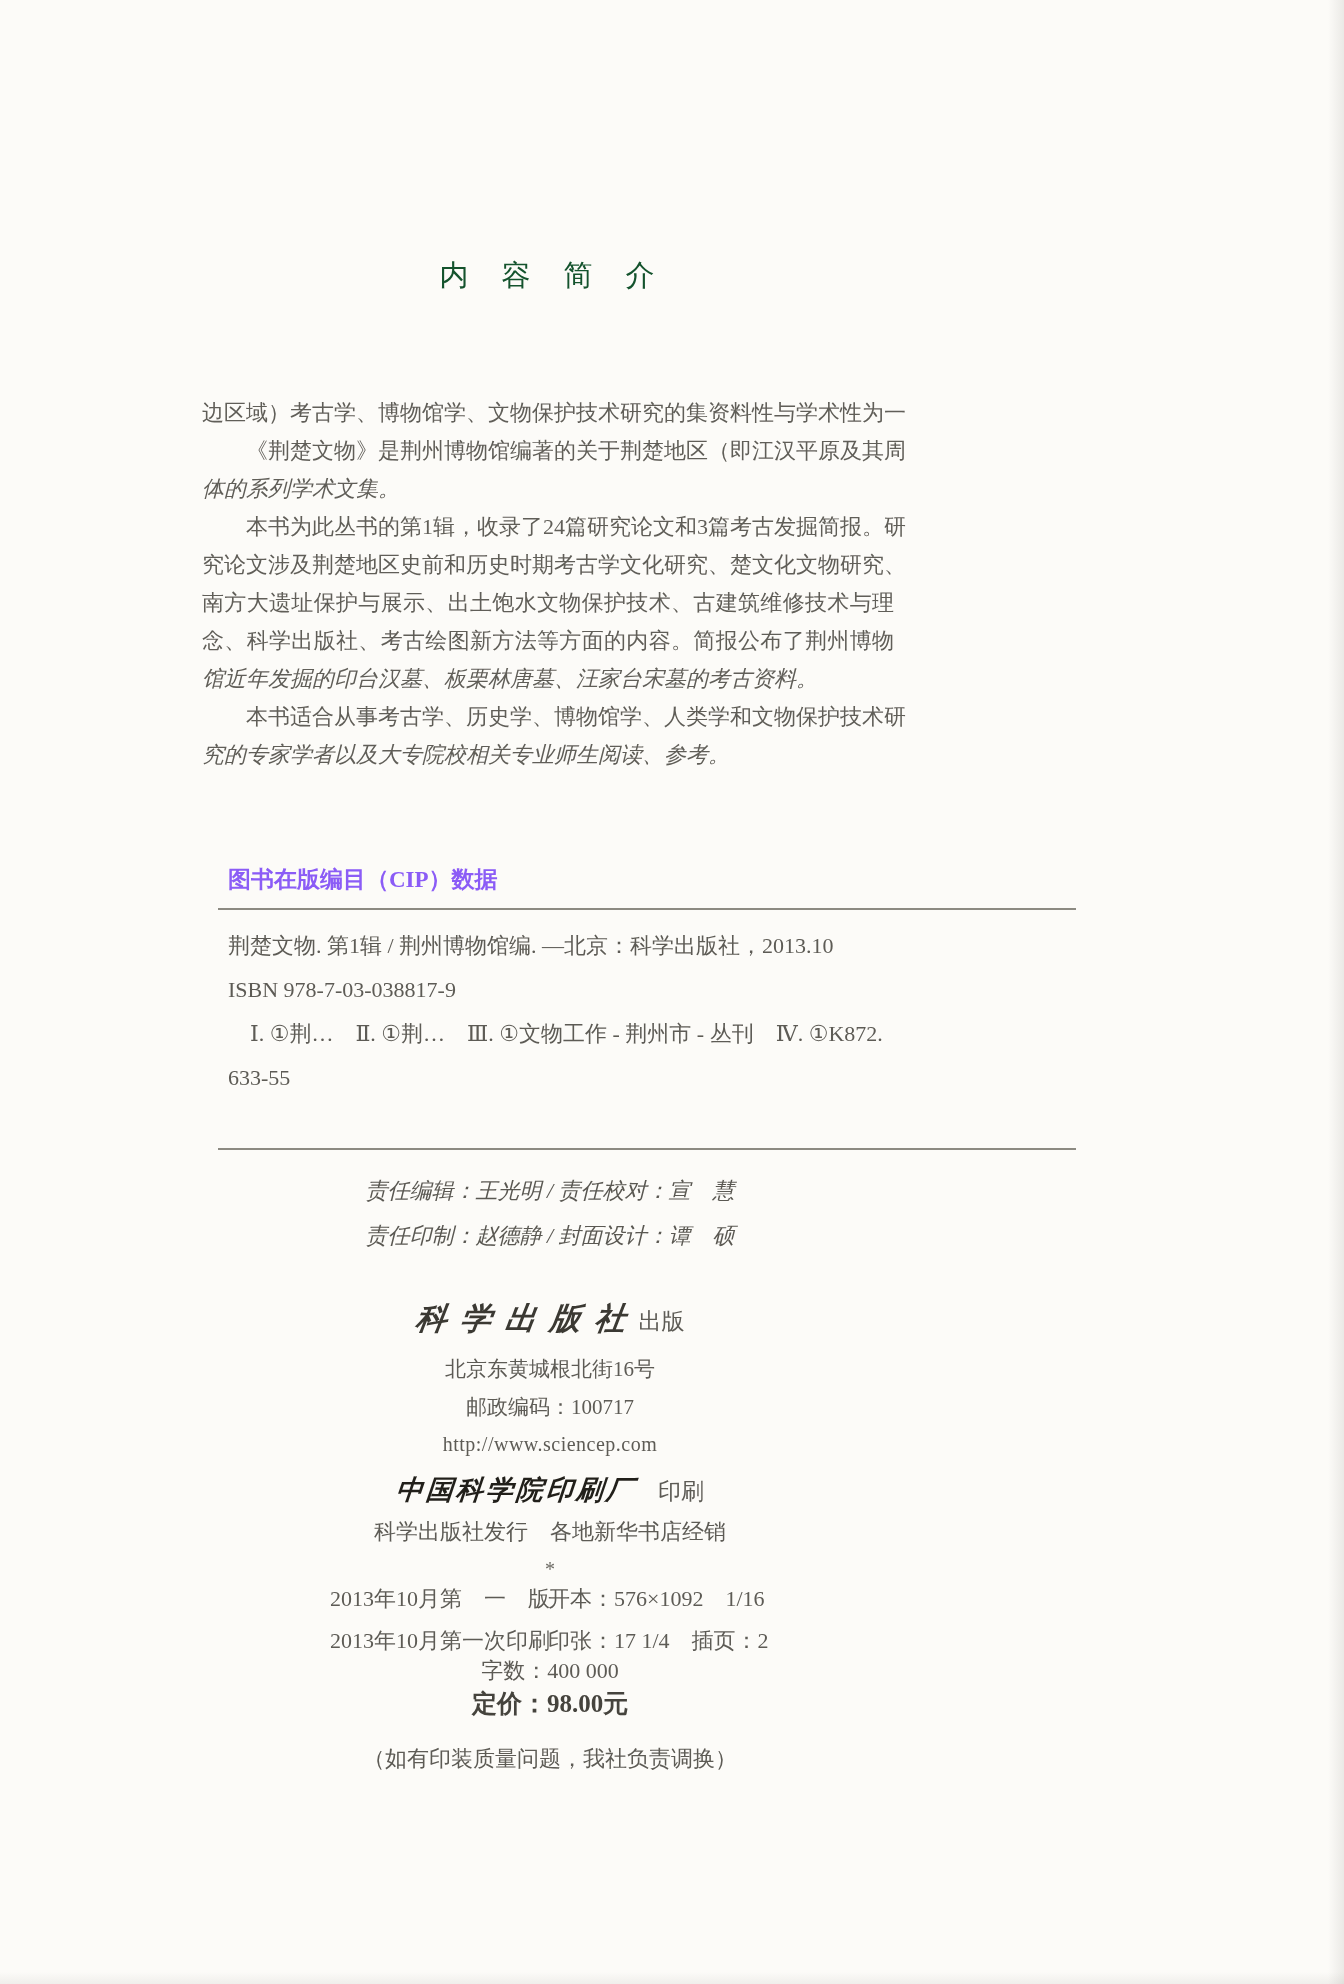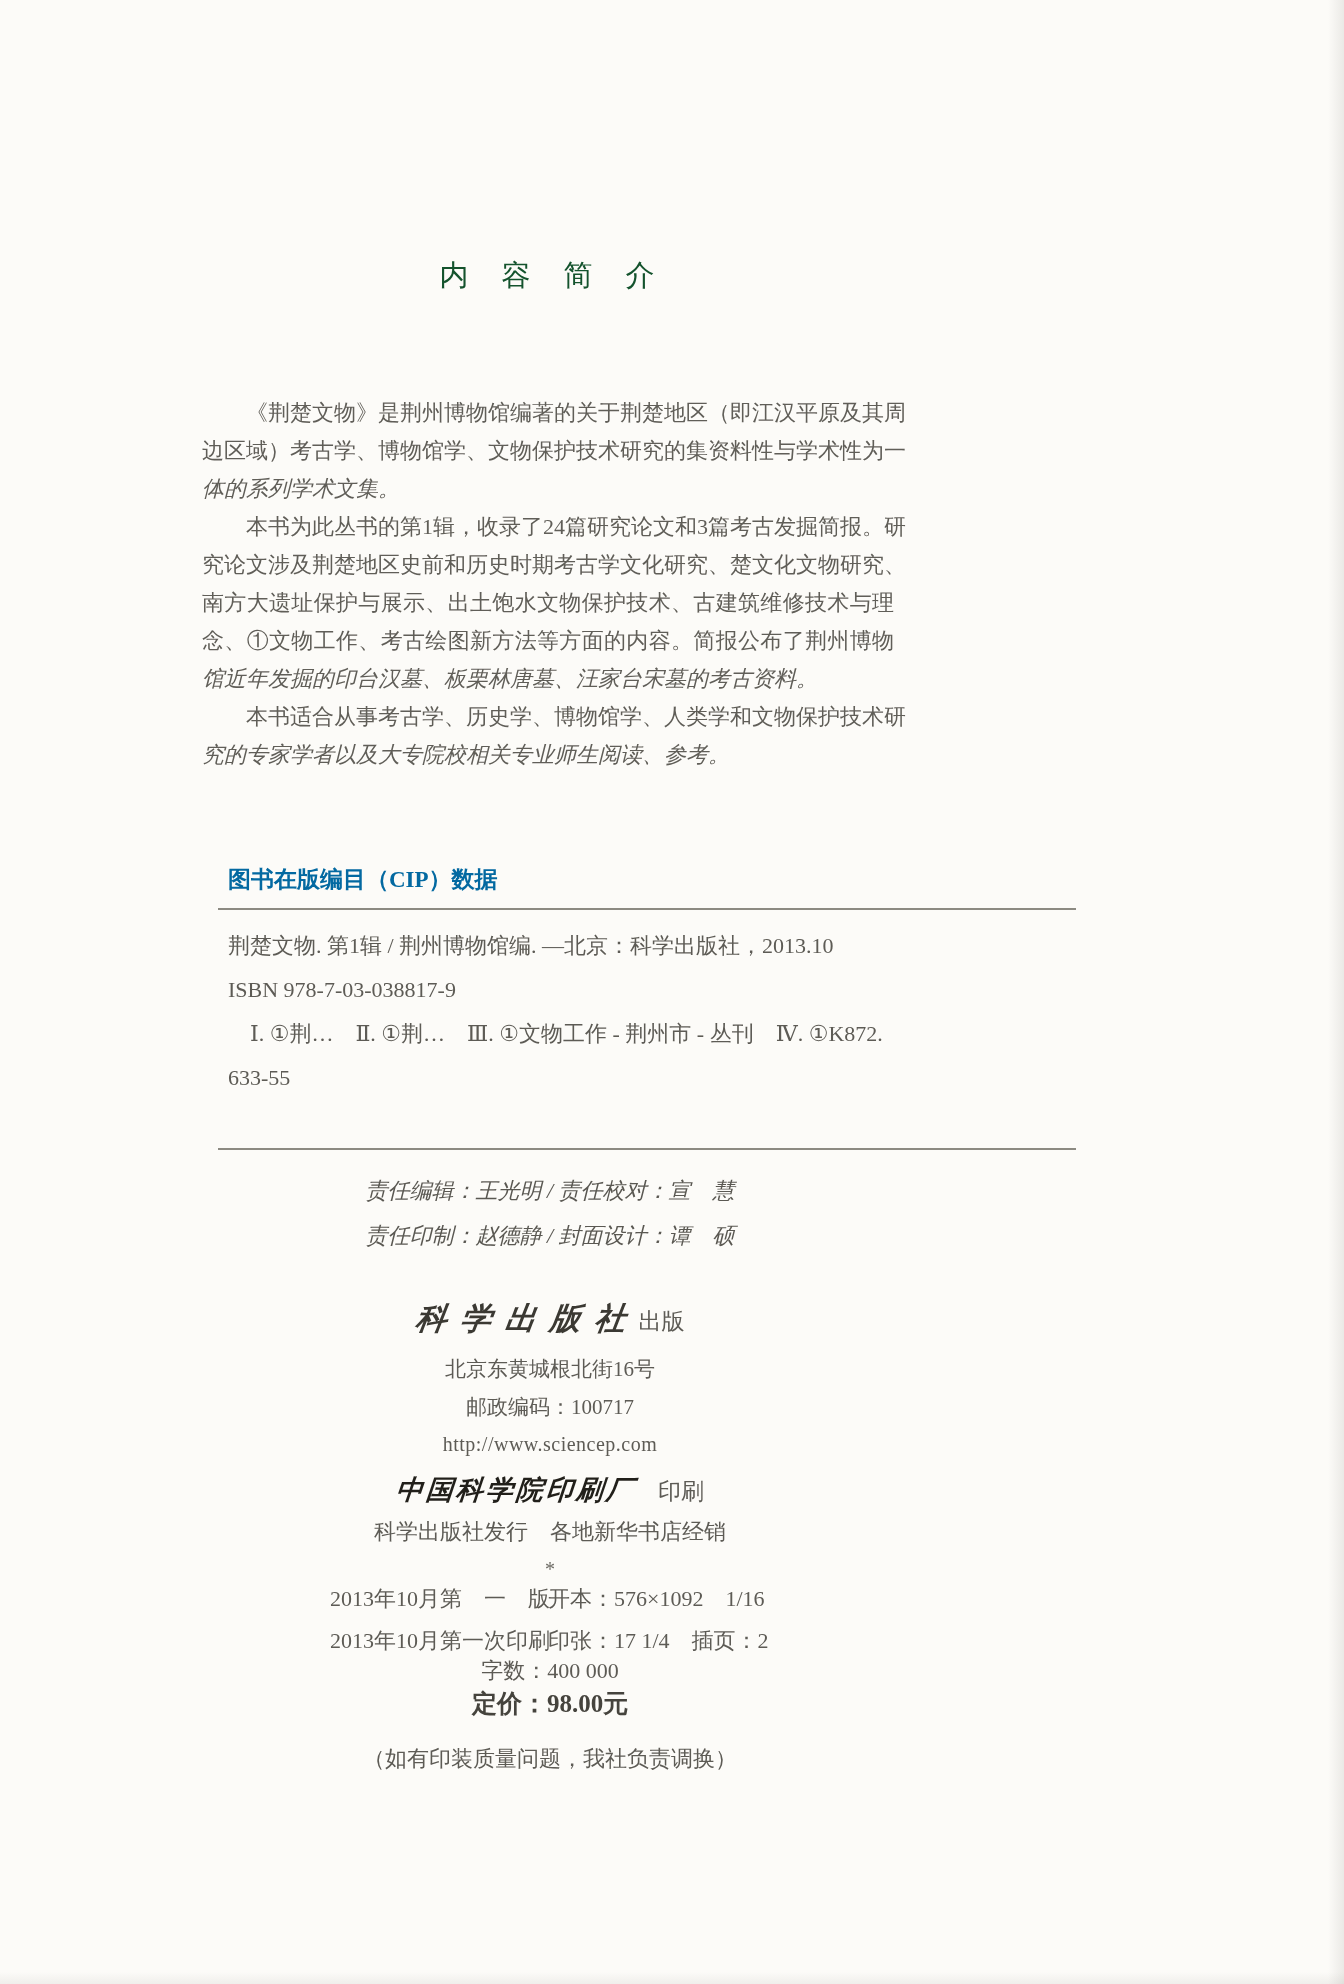--- a/index.html
+++ b/index.html
@@ -39,21 +39,21 @@
     height: 38px; line-height: 38px;
     text-align: justify; text-align-last: justify;
     white-space: nowrap; overflow: visible;
   }
   .intro-line.first { text-indent: 2em; }
   .intro-line.last  { text-align-last: left; font-style: italic; }
 
   
   .cip-header {
     position: absolute; top: 864px; left: 228px;
-    font-size: 23px; font-weight: bold; color: #0369a1;
+    font-size: 23px; font-weight: bold; color: #8b5cf6;
   }
   .rule {
     position: absolute; left: 218px; width: 858px; height: 0;
     border-top: 2px solid #8c8a82;
   }
   .rule-1 { top: 908px; }
   .rule-2 { top: 1148px; }
   .cip-body {
     position: absolute; top: 924px; left: 228px; width: 850px;
     font-size: 22px; color: #5d5b55;
@@ -116,27 +116,27 @@
   }
 </style>
 </head>
 <body>
 
 <div class="page">
 
   <div class="intro-title">内　容　简　介</div>
 
   <div class="intro-text">
+    <div class="intro-line">边区域）考古学、博物馆学、文物保护技术研究的集资料性与学术性为一</div>
     <div class="intro-line first">《荆楚文物》是荆州博物馆编著的关于荆楚地区（即江汉平原及其周</div>
-    <div class="intro-line">边区域）考古学、博物馆学、文物保护技术研究的集资料性与学术性为一</div>
     <div class="intro-line last">体的系列学术文集。</div>
     <div class="intro-line first">本书为此丛书的第1辑，收录了24篇研究论文和3篇考古发掘简报。研</div>
     <div class="intro-line">究论文涉及荆楚地区史前和历史时期考古学文化研究、楚文化文物研究、</div>
     <div class="intro-line">南方大遗址保护与展示、出土饱水文物保护技术、古建筑维修技术与理</div>
-    <div class="intro-line">念、①文物工作、考古绘图新方法等方面的内容。简报公布了荆州博物</div>
+    <div class="intro-line">念、科学出版社、考古绘图新方法等方面的内容。简报公布了荆州博物</div>
     <div class="intro-line last">馆近年发掘的印台汉墓、板栗林唐墓、汪家台宋墓的考古资料。</div>
     <div class="intro-line first">本书适合从事考古学、历史学、博物馆学、人类学和文物保护技术研</div>
     <div class="intro-line last">究的专家学者以及大专院校相关专业师生阅读、参考。</div>
   </div>
 
   <div class="cip-header">图书在版编目（CIP）数据</div>
   <div class="rule rule-1"></div>
 
   <div class="cip-body">
     <div class="cip-line">荆楚文物. 第1辑 / 荆州博物馆编. —北京：科学出版社，2013.10</div>

